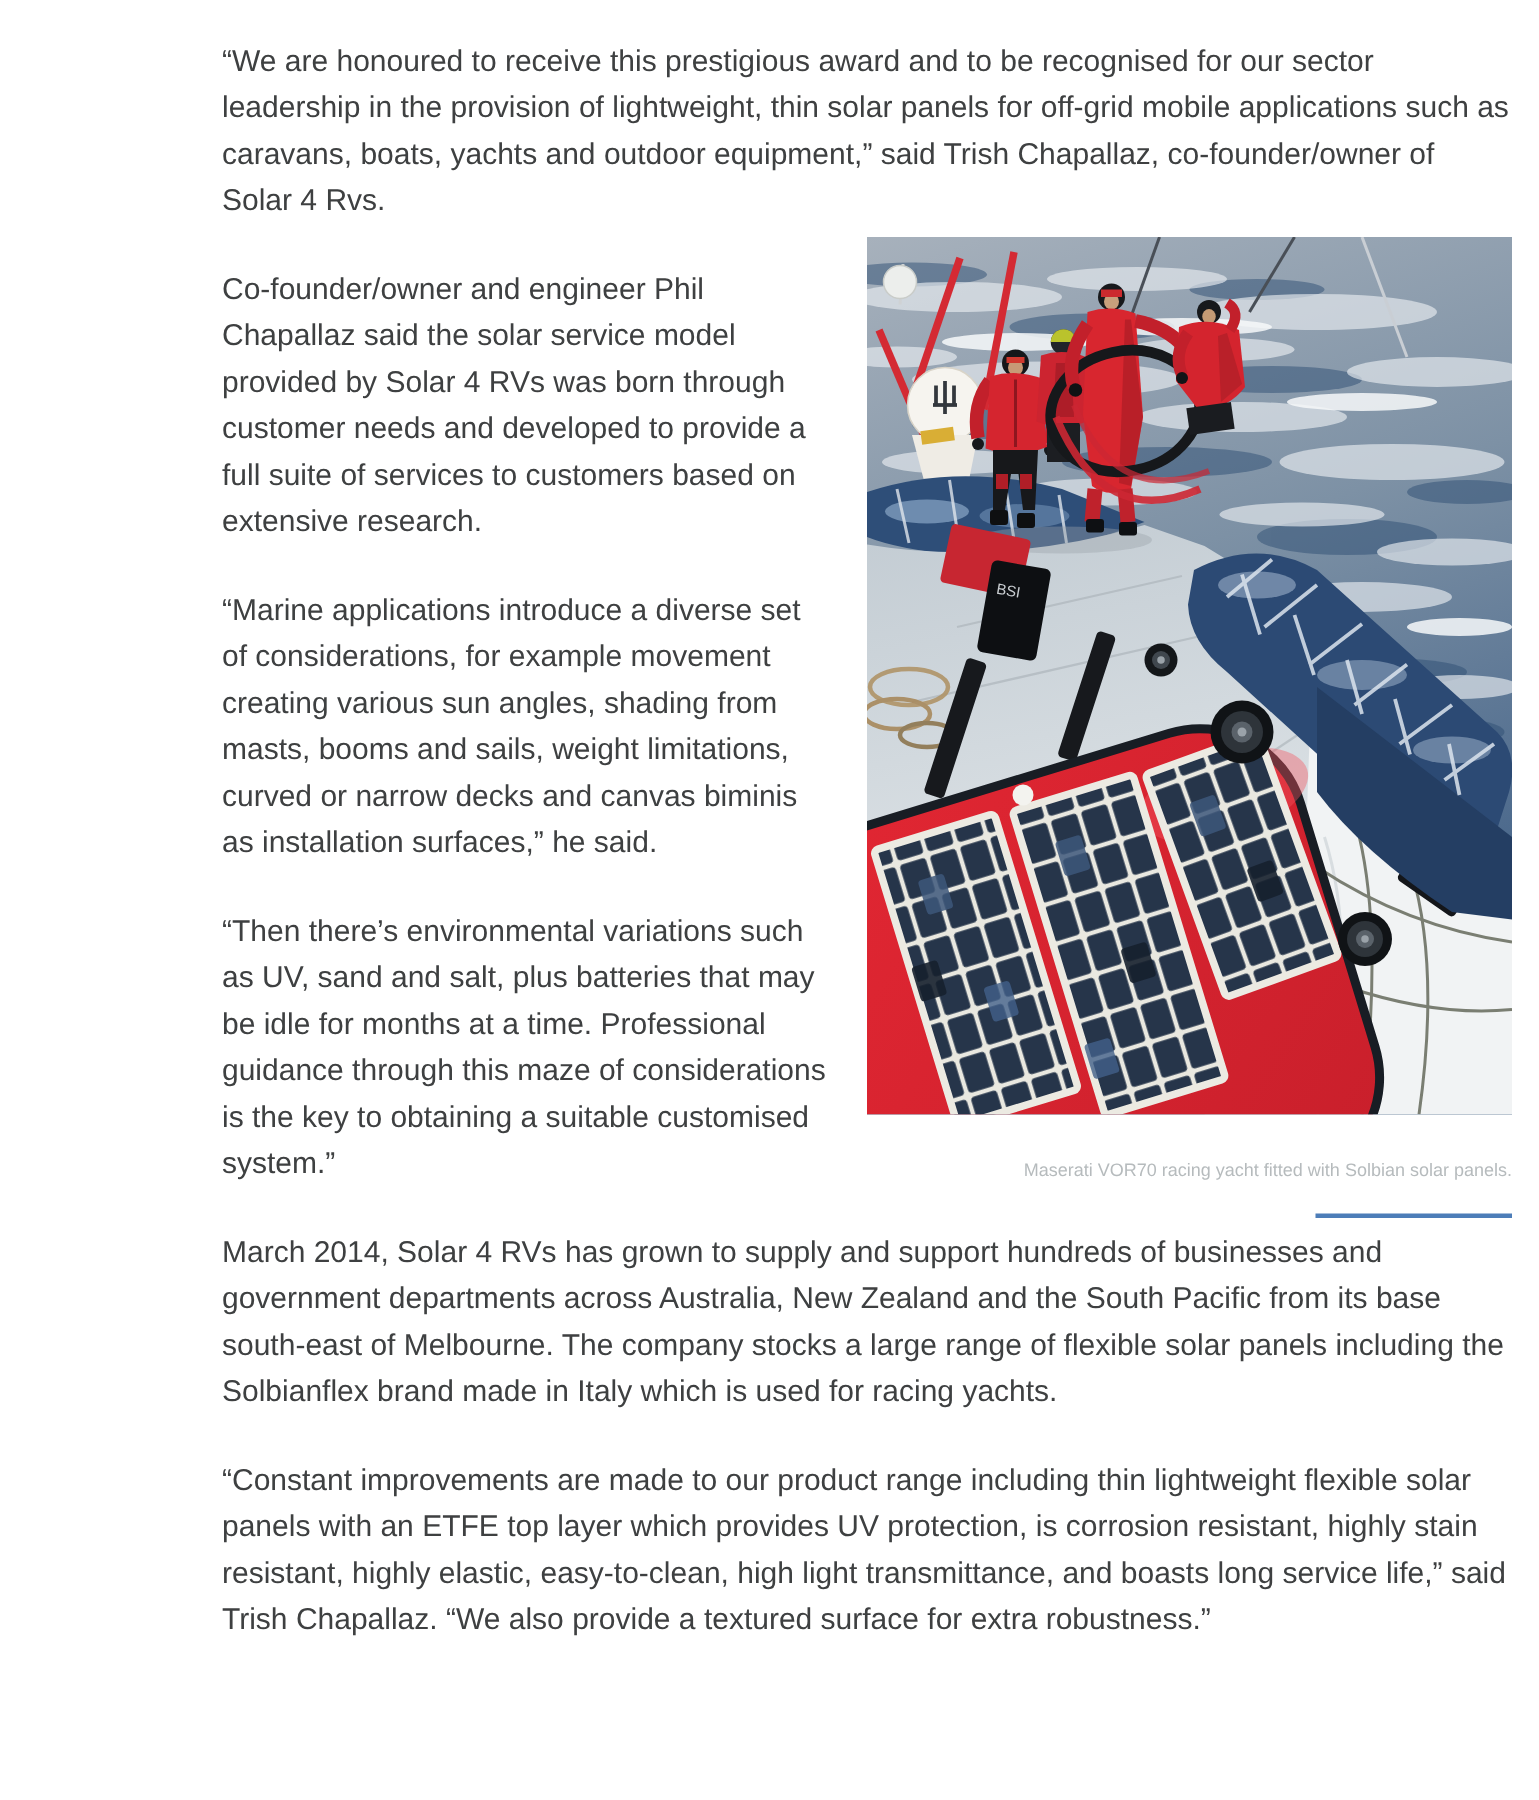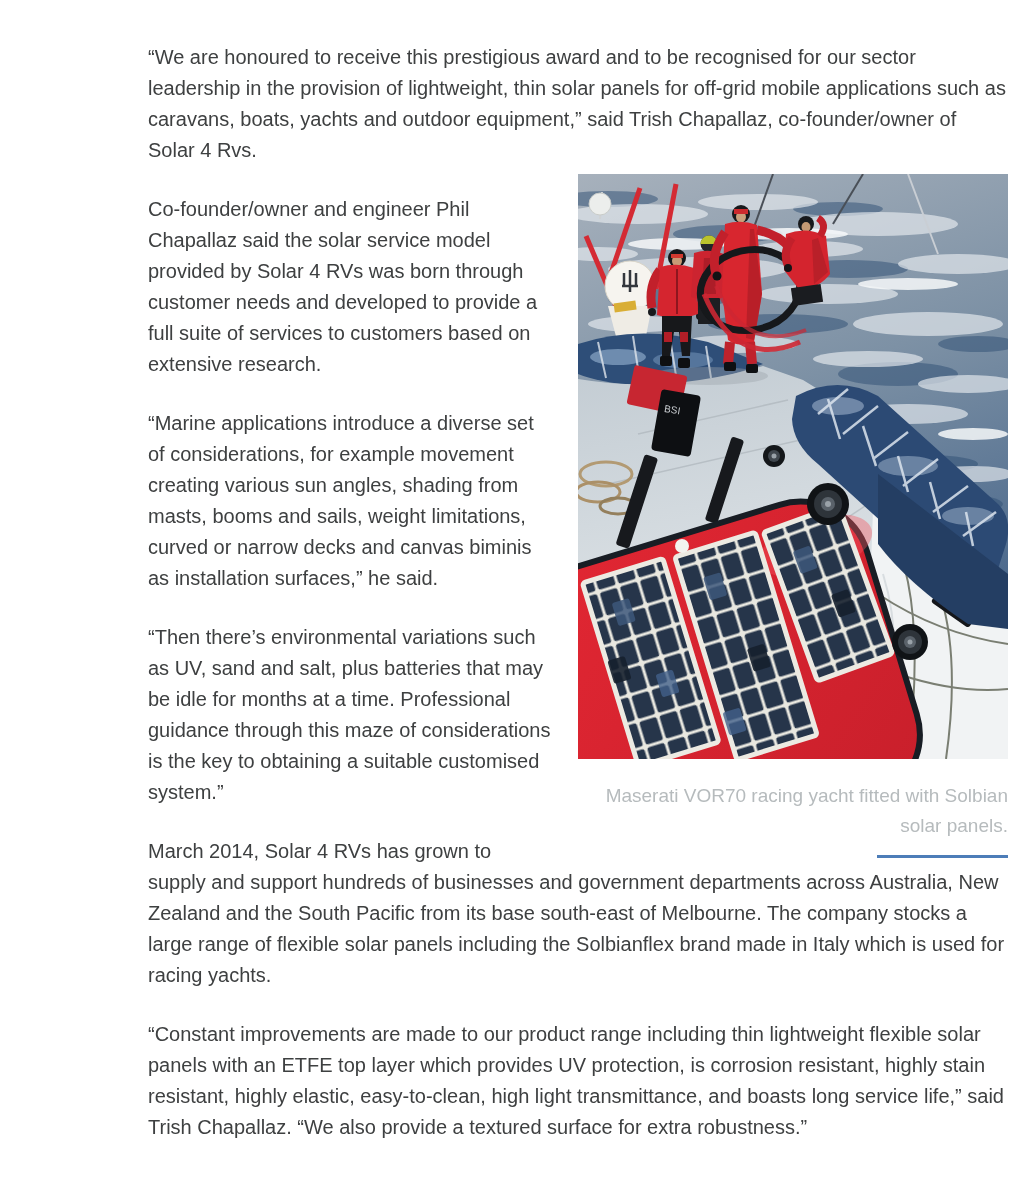--- a/index.html
+++ b/index.html
@@ -1,23 +1,23 @@
 <!DOCTYPE html>
 <html><head>
 <meta charset="utf-8">
 <style>
   html,body{margin:0;padding:0;background:#ffffff;}
   body{width:1026px;min-height:1200px;font-family:"Liberation Sans",sans-serif;}
   .content{margin-left:148px;width:860px;padding-top:26px;}
   .content::after{content:"";display:block;clear:both;}
-  p.body-par{font-size:20px;line-height:31px;color:#3e4041;margin:16px 0 28px 0;}
+  p.body-par{font-size:20px;line-height:31px;color:#3e4041;margin:0 0 28px 0;}
   p.body-par .par-line1{display:block;}
   figure.photo-figure{float:right;width:430px;margin:-20px 0 0 24px;padding:0;}
   .photo-frame{width:430px;height:585px;overflow:hidden;background:#7b8fa3;}
-  figcaption{margin-top:22px;font-size:19px;line-height:30px;color:#b6bbbd;text-align:right;}
+  figcaption{margin-top:22px;font-size:12px;line-height:30px;color:#b6bbbd;text-align:right;}
   .caption-divider{width:131px;height:3px;margin:14px 0 0 auto;}
 </style>
 </head>
 <body style="background: rgb(255, 255, 255);">
 
 <div class="content">
 
   <p class="body-par" style="color: rgb(62, 64, 65);">“We are honoured to receive this prestigious award and to be recognised for our sector leadership in the provision of lightweight, thin solar panels for off-grid mobile applications such as caravans, boats, yachts and outdoor equipment,” said Trish Chapallaz, co-founder/owner of Solar 4 Rvs.</p>
 
   <figure class="photo-figure">

